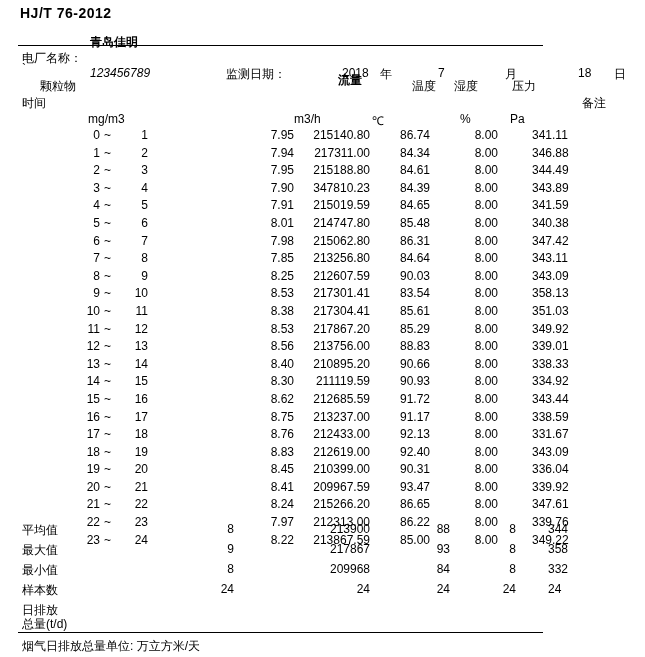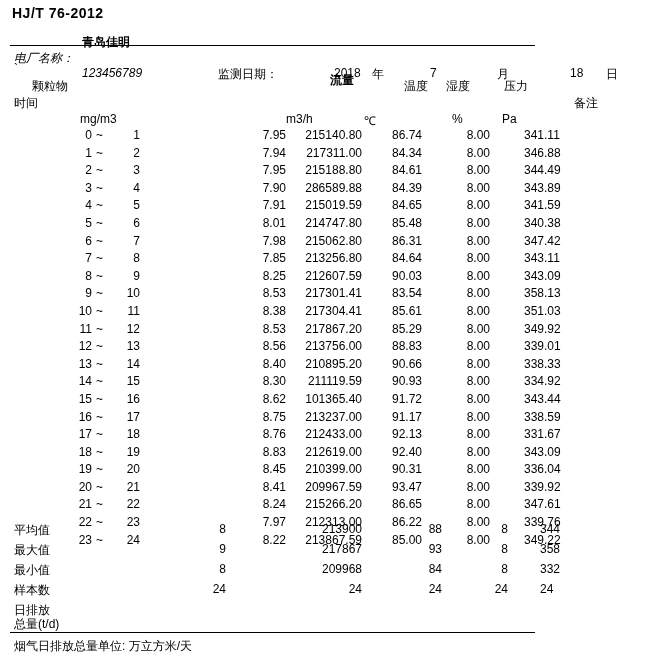--- a/index.html
+++ b/index.html
@@ -12,20 +12,21 @@
     height: 657px;
     font-family: "Liberation Sans", sans-serif;
     color: #000000;
     position: relative;
     overflow: hidden;
   }
   .page {
     position: relative;
     width: 543px;
     height: 657px;
+    margin-left: 8px;
   }
   .std-code {
     position: absolute;
     left: 12px;
     top: 5px;
     font-size: 14px;
     font-weight: bold;
     letter-spacing: 0.5px;
   }
   .title {
@@ -115,21 +116,21 @@
   }
 </style>
 </head>
 <body>
 
 <div class="page">
 
   <div class="std-code">HJ/T 76-2012</div>
   <div class="hr-top"></div>
 
-  <div class="lbl" style="left:14px; top:50px;font-style:italic;">电厂名称：</div>
+  <div class="lbl" style="left:14px; top:50px;">电厂名称：</div>
   <div class="val" style="left:82px; top:34px; font-weight:bold;">青岛佳明</div>
   <div class="lbl" style="left:14px; top:62px;">`</div>
   <div class="val" style="left:82px; top:66px;font-style:italic;">123456789</div>
 
   <div class="lbl" style="left:218px; top:66px;">监测日期：</div>
   <div class="val" style="left:334px; top:66px;">2018</div>
   <div class="lbl" style="left:372px; top:66px;">年</div>
   <div class="val" style="left:430px; top:66px;">7</div>
   <div class="lbl" style="left:497px; top:66px;">月</div>
   <div class="val" style="left:570px; top:66px;">18</div>
@@ -179,21 +180,21 @@
         <span class="c c-flow">215188.80</span>
         <span class="c c-temp">84.61</span>
         <span class="c c-hum">8.00</span>
         <span class="c c-pres">344.49</span>
       </div>
       <div class="row">
         <span class="c c-h1">3</span>
         <span class="c c-tilde">~</span>
         <span class="c c-h2">4</span>
         <span class="c c-dust">7.90</span>
-        <span class="c c-flow">286589.88</span>
+        <span class="c c-flow">347810.23</span>
         <span class="c c-temp">84.39</span>
         <span class="c c-hum">8.00</span>
         <span class="c c-pres">343.89</span>
       </div>
       <div class="row">
         <span class="c c-h1">4</span>
         <span class="c c-tilde">~</span>
         <span class="c c-h2">5</span>
         <span class="c c-dust">7.91</span>
         <span class="c c-flow">215019.59</span>
@@ -299,21 +300,21 @@
         <span class="c c-flow">211119.59</span>
         <span class="c c-temp">90.93</span>
         <span class="c c-hum">8.00</span>
         <span class="c c-pres">334.92</span>
       </div>
       <div class="row">
         <span class="c c-h1">15</span>
         <span class="c c-tilde">~</span>
         <span class="c c-h2">16</span>
         <span class="c c-dust">8.62</span>
-        <span class="c c-flow">101365.40</span>
+        <span class="c c-flow">212685.59</span>
         <span class="c c-temp">91.72</span>
         <span class="c c-hum">8.00</span>
         <span class="c c-pres">343.44</span>
       </div>
       <div class="row">
         <span class="c c-h1">16</span>
         <span class="c c-tilde">~</span>
         <span class="c c-h2">17</span>
         <span class="c c-dust">8.75</span>
         <span class="c c-flow">213237.00</span>

